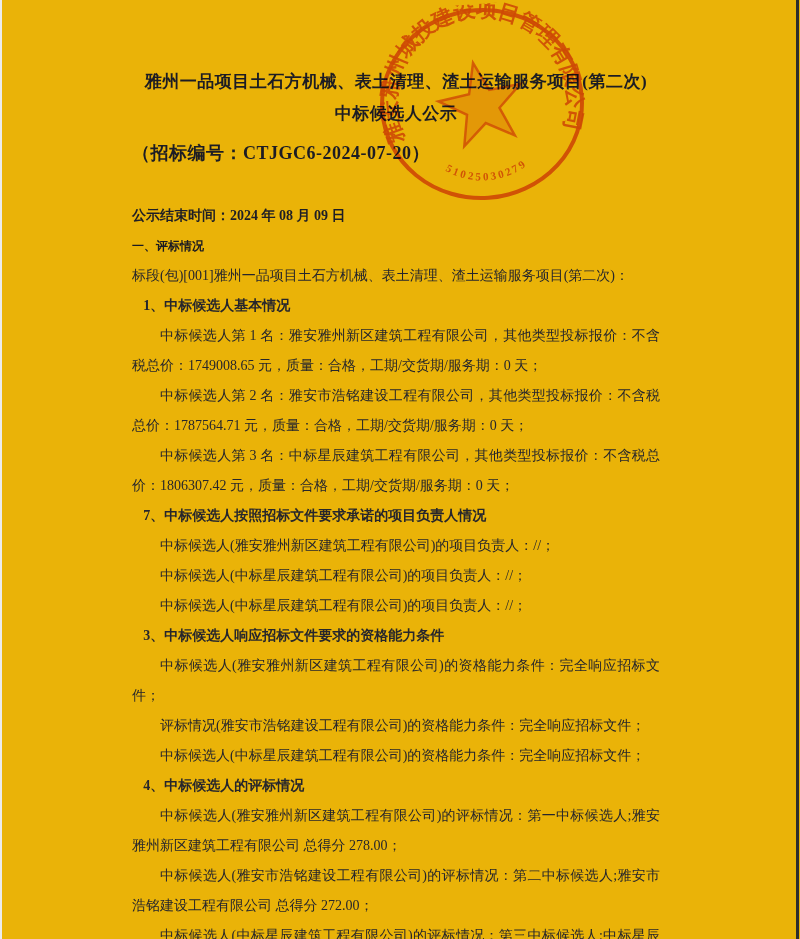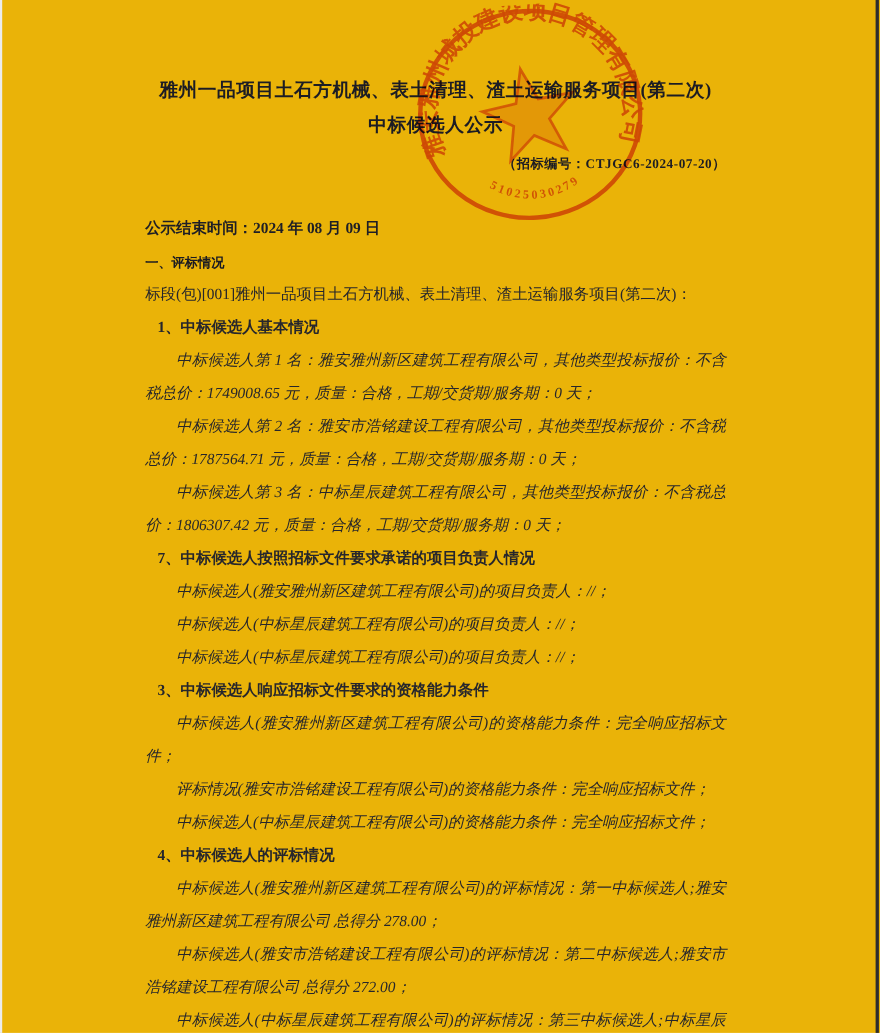--- a/index.html
+++ b/index.html
@@ -29,37 +29,37 @@
   .doc-title {
     margin-top: 66px;
     text-align: center;
     font-size: 17px; font-weight: bold;
     line-height: 32px;
     color: #1c1c24;
     letter-spacing: 0.5px;
   }
   .tender-no {
     margin-top: 11px;
-    text-align: right;
-    font-size: 12px; font-weight: bold;
+    text-align: left;
+    font-size: 18px; font-weight: bold;
     color: #1c1c24;
     letter-spacing: 0.5px;
   }
   .body-text { margin-top: 36px; }
   .body-text p {
     font-size: 14px;
     line-height: 30px;
     text-align: justify;
     color: #26262c;
   }
   p.p-plain-bold { font-weight: bold; color: #1e1e26; }
   p.p-heading { font-weight: bold; font-size: 12px; color: #1a1a22; }
   p.p-plain { }
   p.p-item { text-indent: 0.8em; font-weight: bold; }
-  p.p-body { text-indent: 2em; font-style: italic; }
+  p.p-body { text-indent: 2em; }
   .seal {
     position: absolute; left: 372px; top: 4px;
     width: 220px; height: 200px;
     mix-blend-mode: multiply;
     opacity: 0.88;
     transform: rotate(-4deg);
     pointer-events: none;
   }
   .seal svg { display: block; }
 </style>

